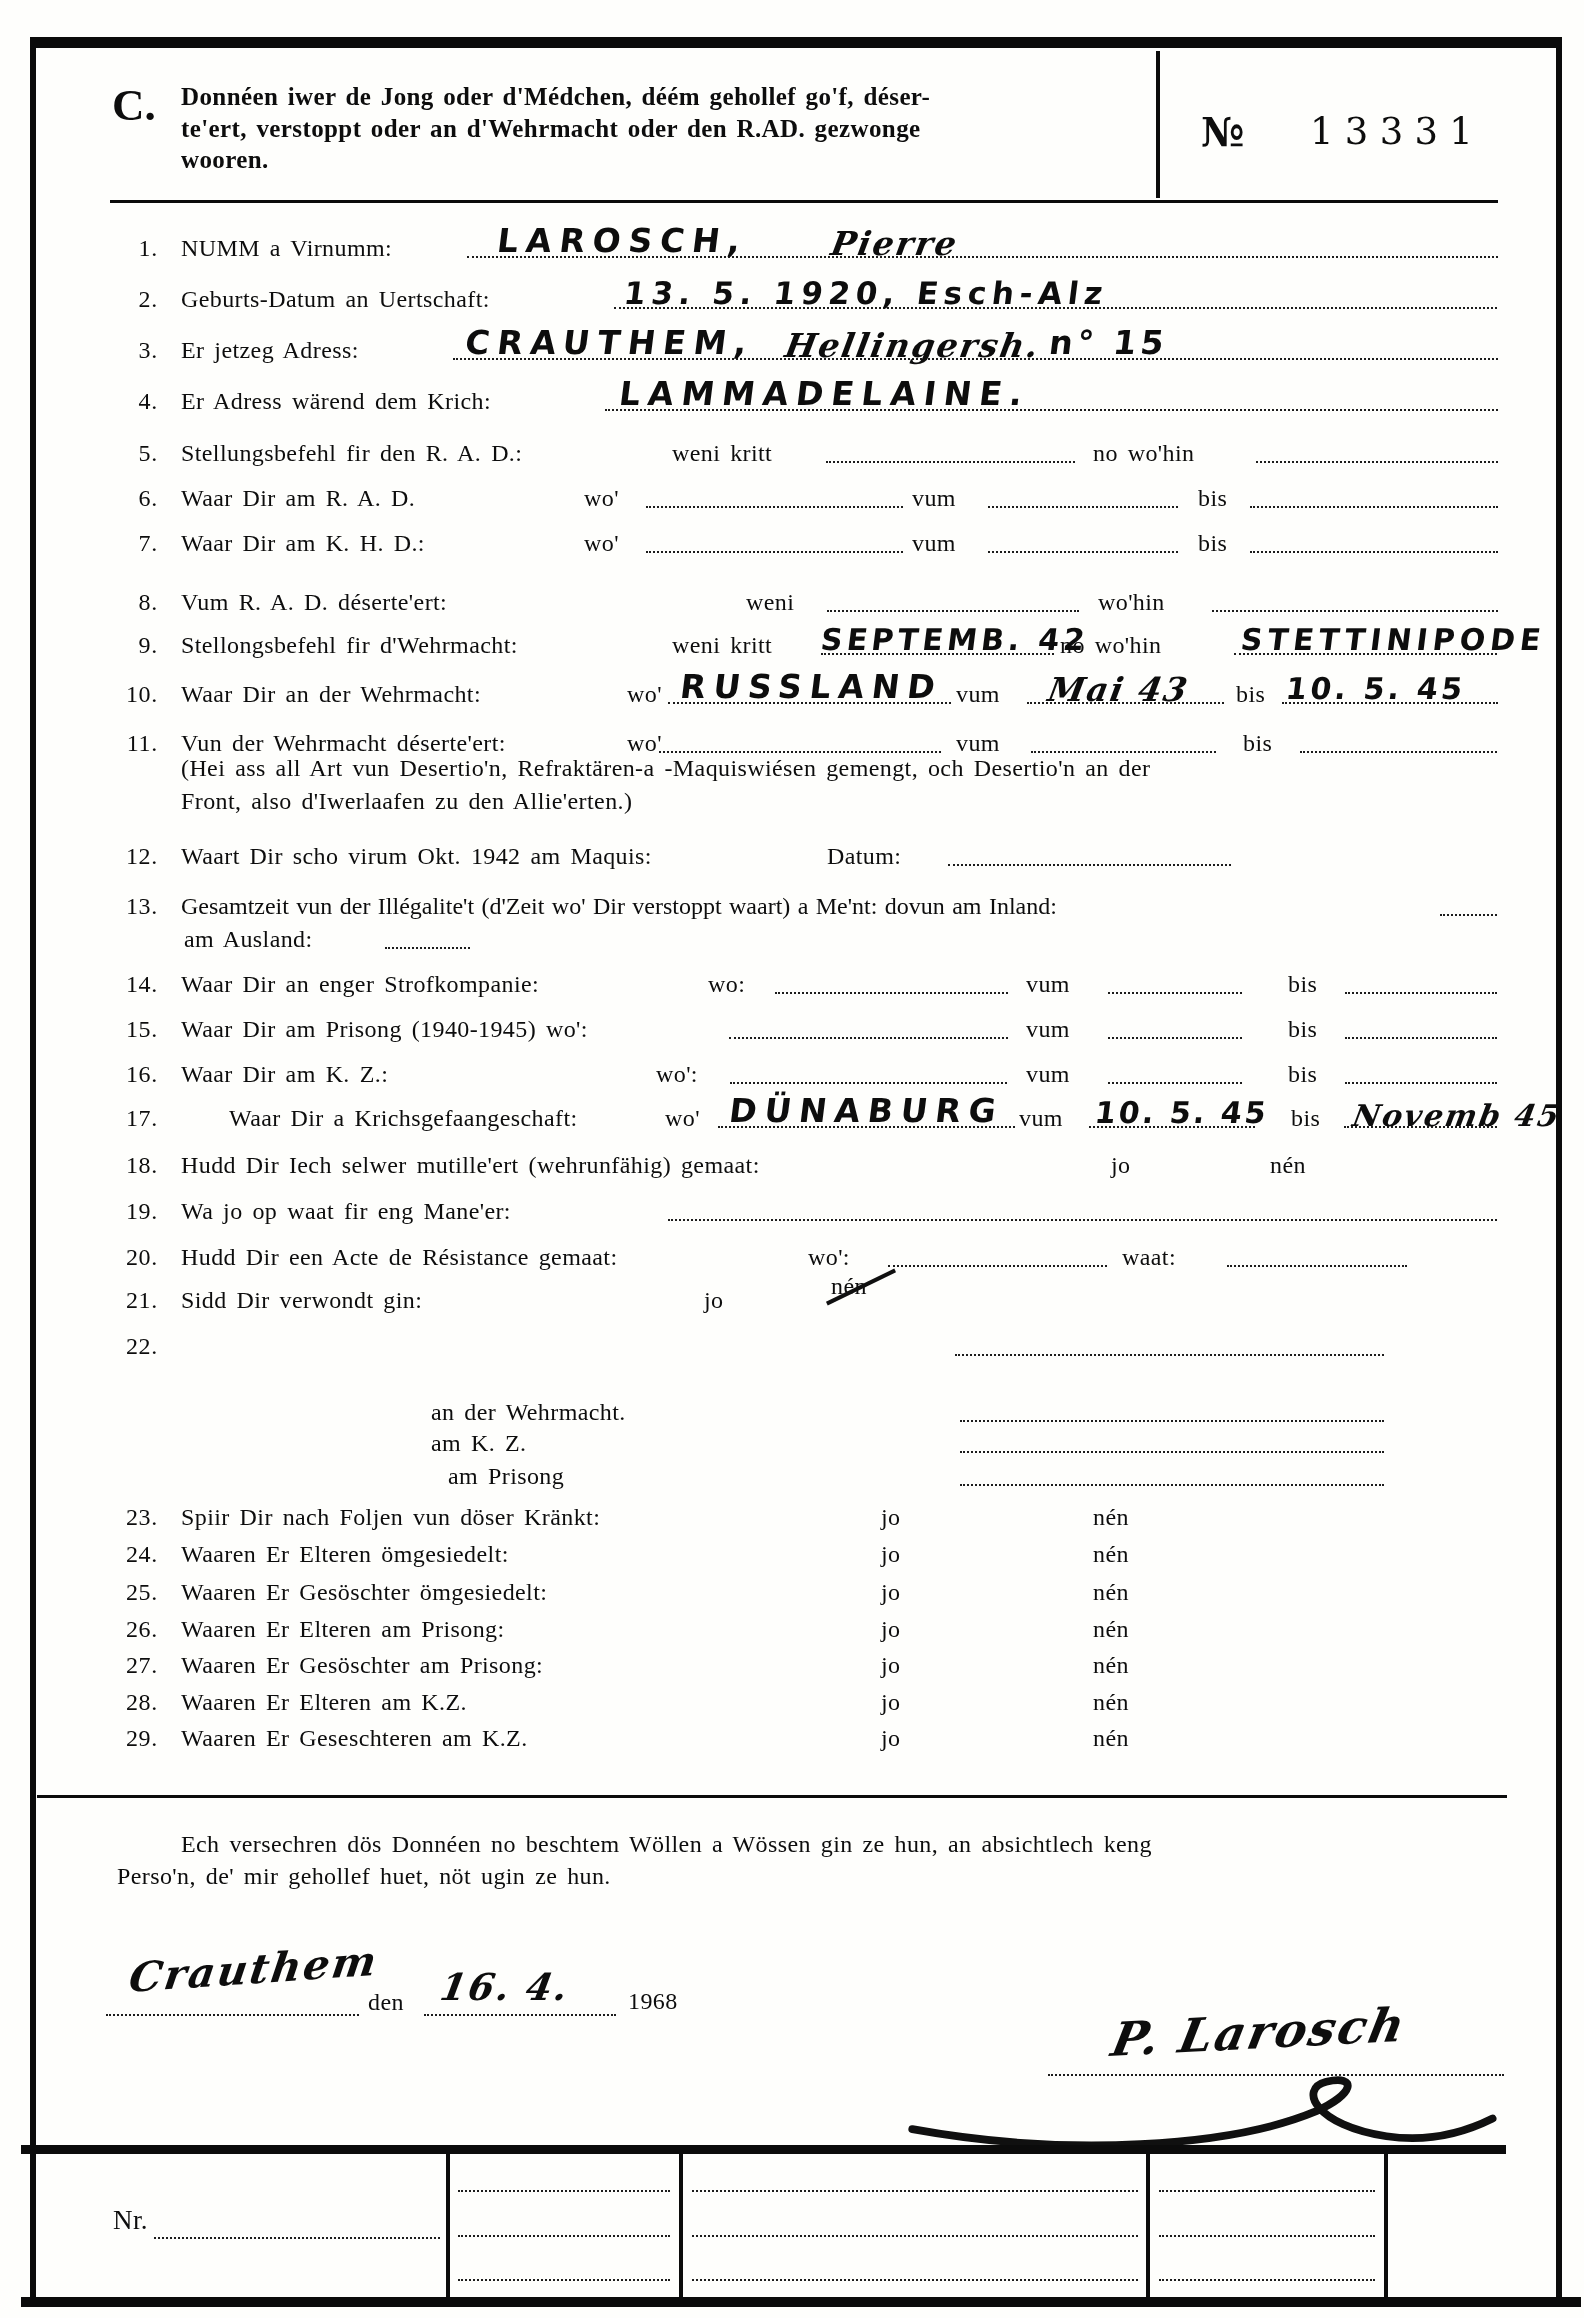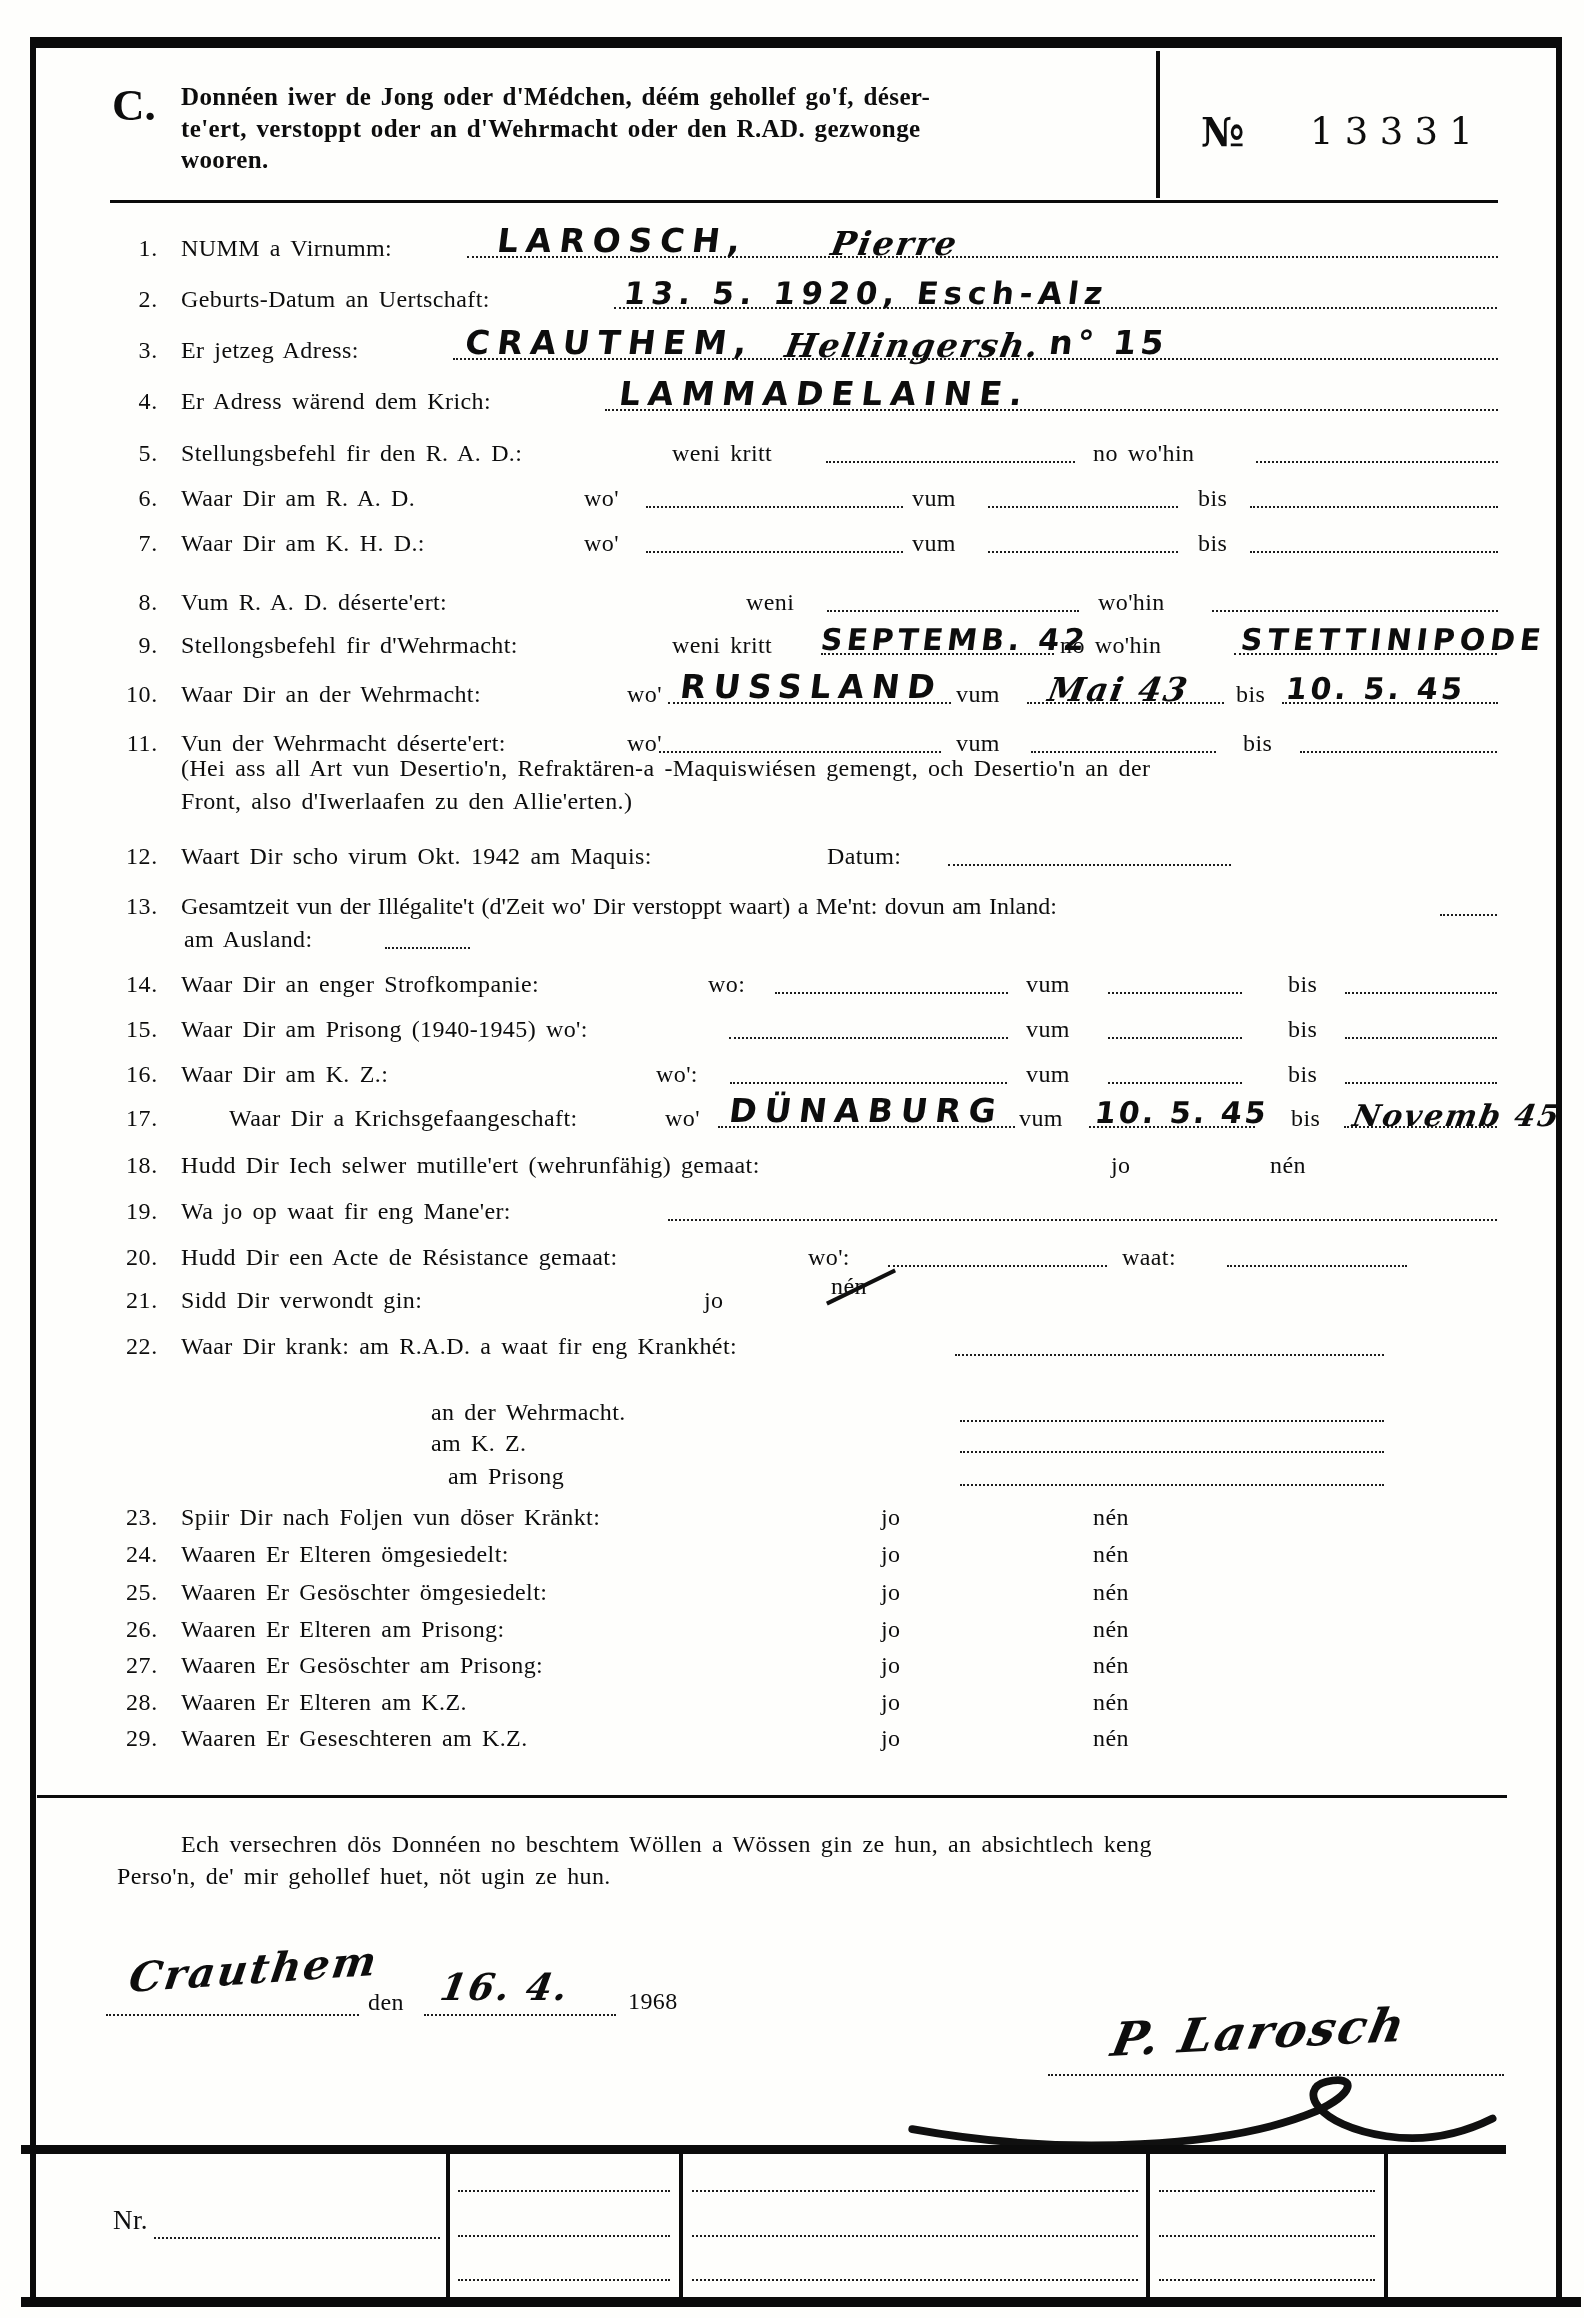--- a/index.html
+++ b/index.html
@@ -238,21 +238,20 @@
 
   <div class="row" style="top:1277px;">
     <span class="num">21.</span>
     <span class="lbl" style="left:181px;">Sidd Dir verwondt gin:</span>
     <span class="w" style="left:704px;">jo</span>
     <span class="w strike" style="left:831px;">nén</span>
   </div>
 
   <div class="row" style="top:1323px;">
     <span class="num">22.</span>
-    <span class="lbl" style="left:181px;">Waar Dir krank: am R.A.D. a waat fir eng Krankhét:</span>
     <span class="dots" style="left:955px;width:429px;"></span>
   </div>
   <div class="row" style="top:1389px;">
     <span class="lbl" style="left:431px;">an der Wehrmacht.</span>
     <span class="dots" style="left:960px;width:424px;"></span>
   </div>
   <div class="row" style="top:1420px;">
     <span class="lbl" style="left:431px;">am K. Z.</span>
     <span class="dots" style="left:960px;width:424px;"></span>
   </div>

